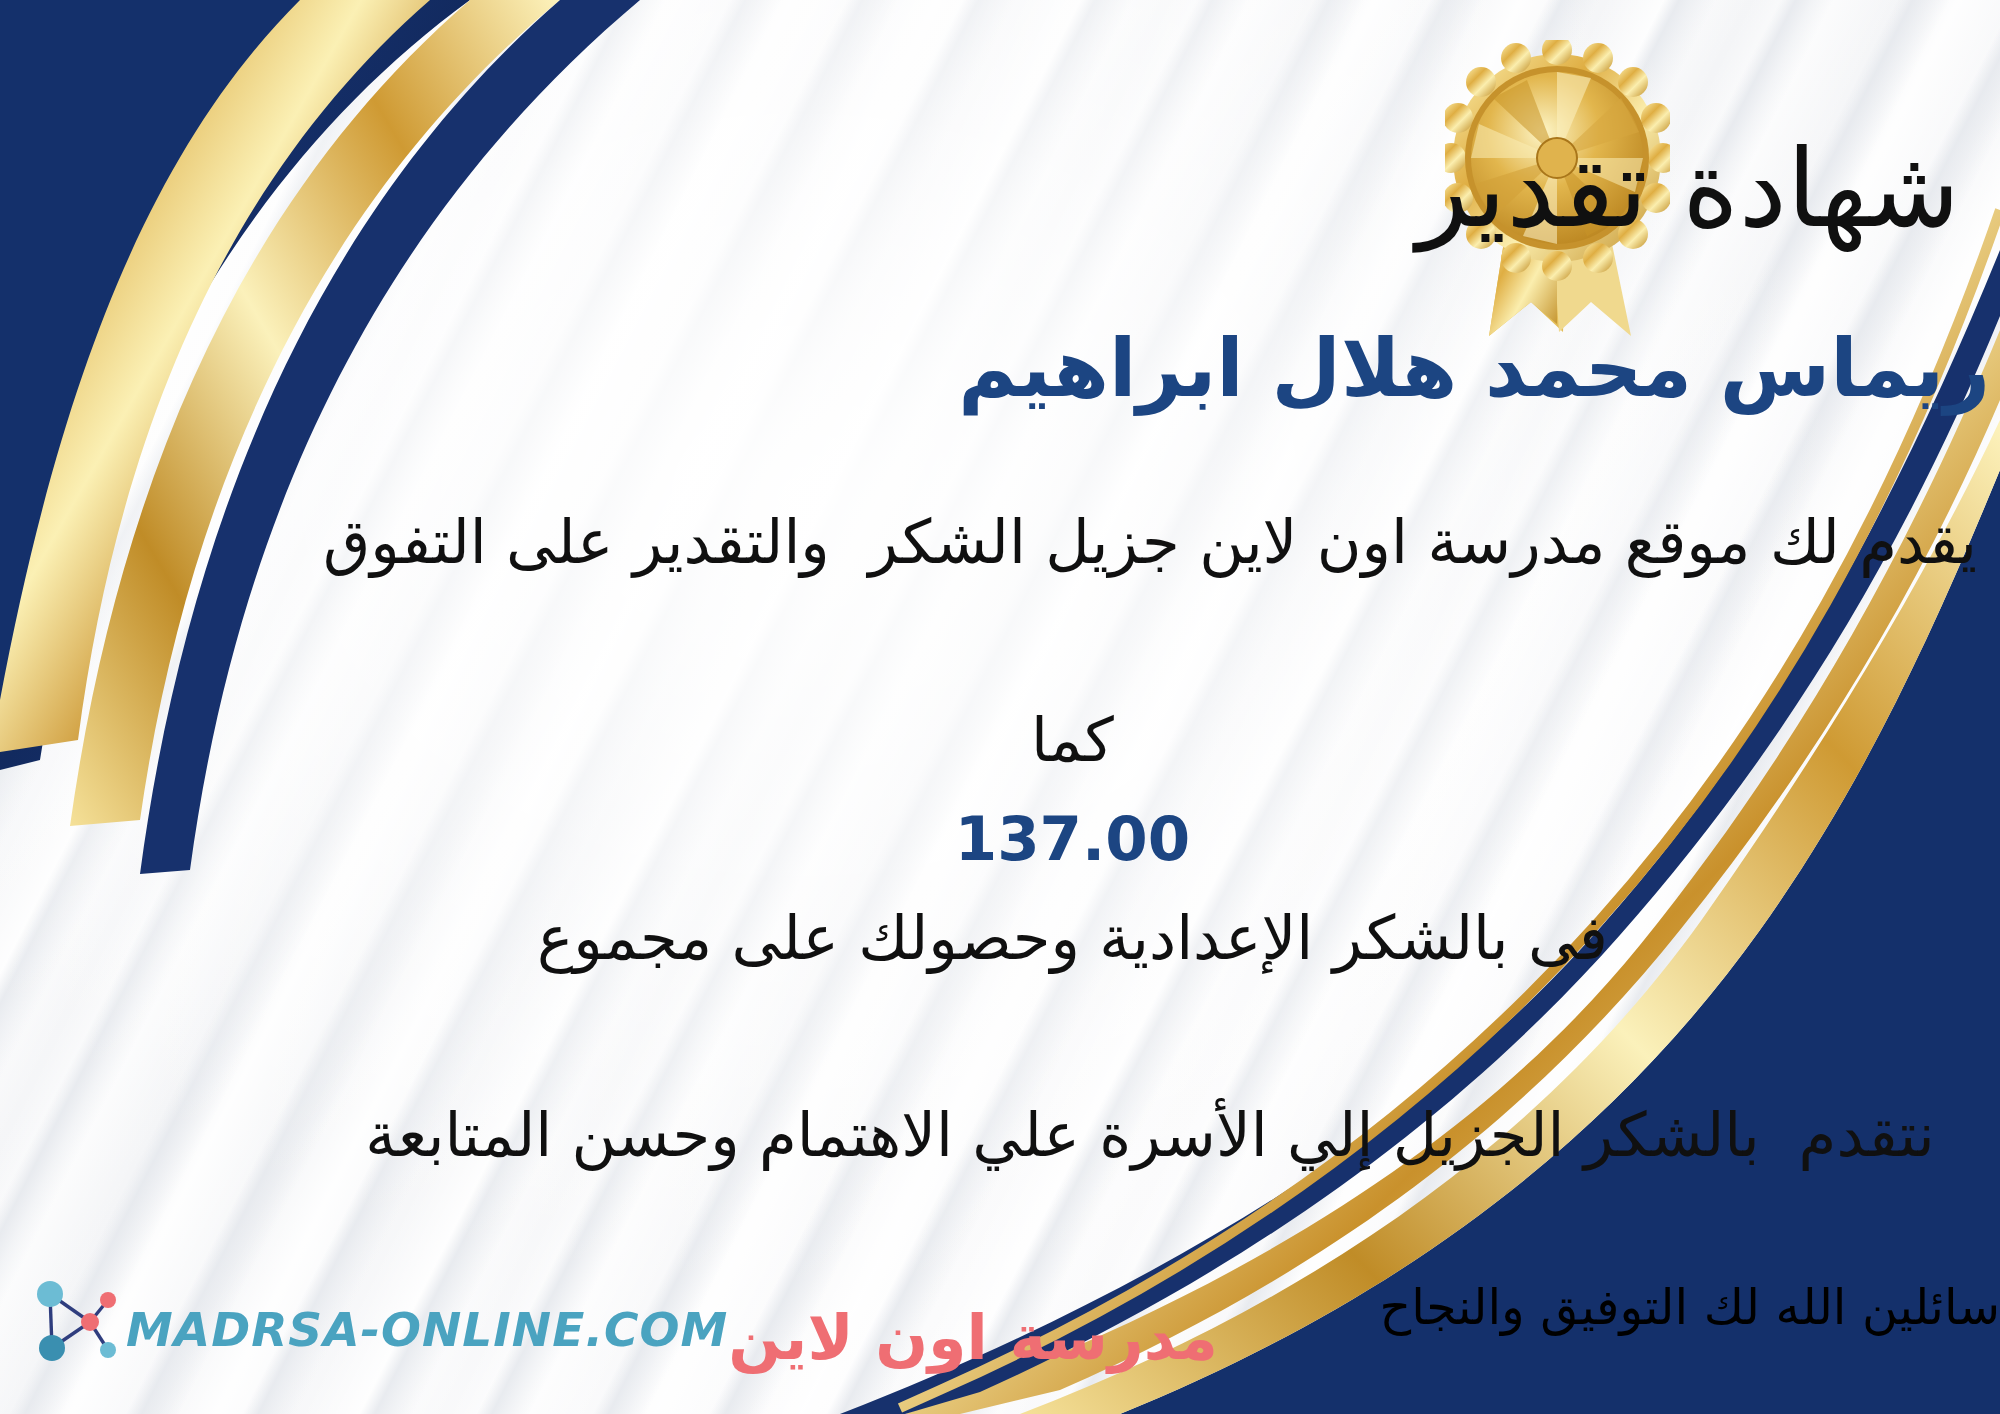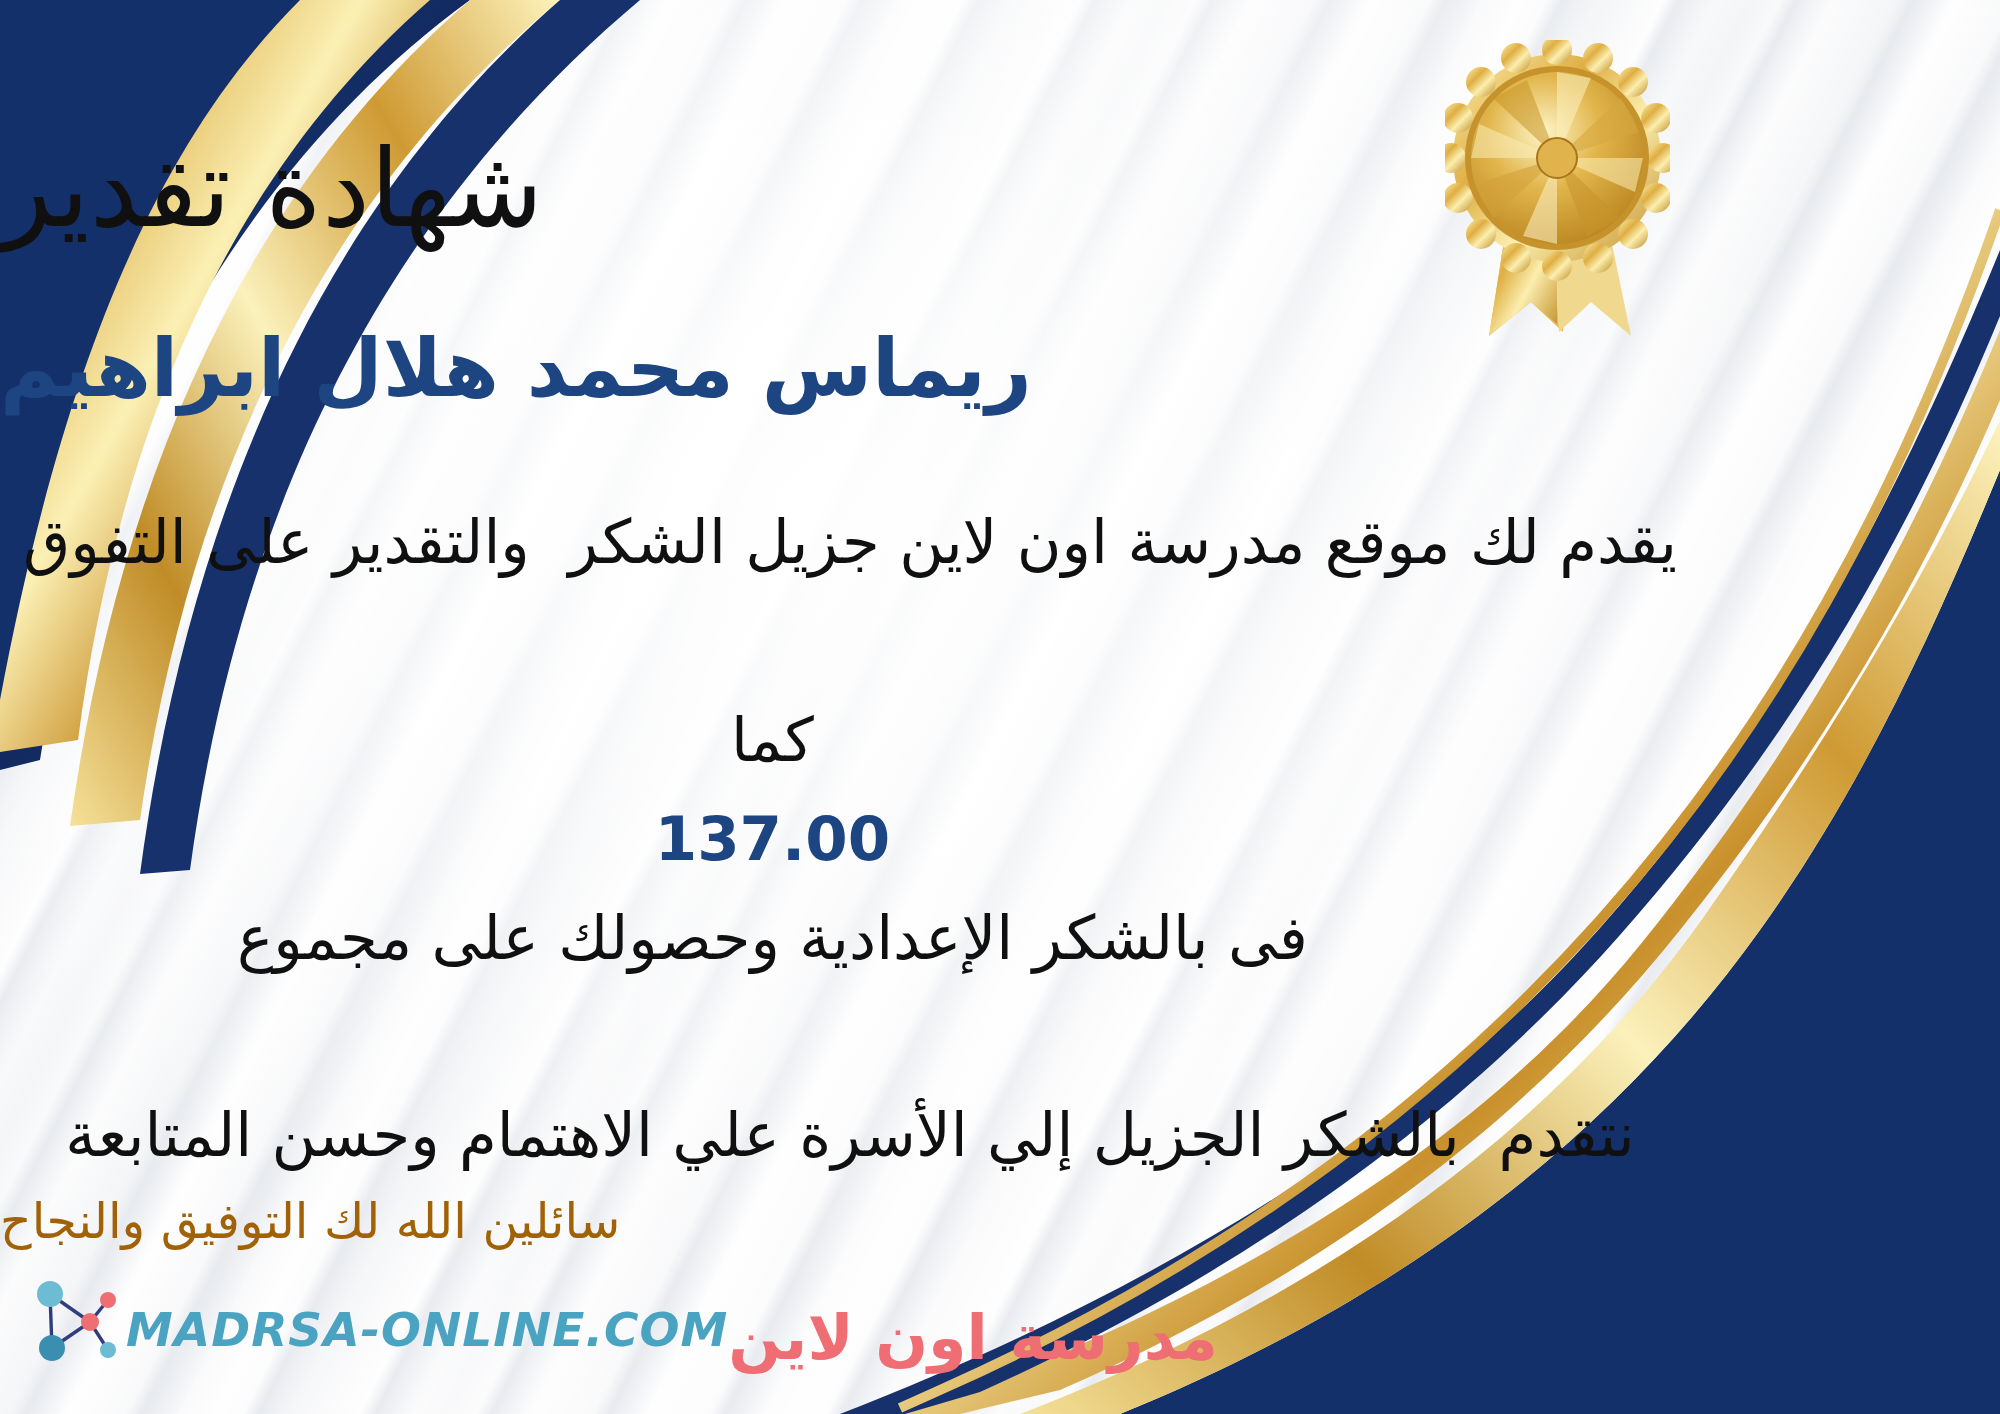--- a/index.html
+++ b/index.html
@@ -43,21 +43,21 @@
     top:40px;right:330px;
     width:225px;height:300px;
   }
   .medal svg{display:block;width:100%;height:100%;}
 
   
   .content{
     position:absolute;
     top:0;left:0;right:0;bottom:0;
     display:flex;flex-direction:column;
-    align-items:flex-end;
+    align-items:flex-start;
     text-align:center;
   }
 
   .title{
     margin-top:132px;
     font-size:108px;
     line-height:1.05;
     font-weight:400;
     color:#101010;
     letter-spacing:1px;
@@ -82,22 +82,23 @@
     font-weight:400;
   }
   .body-line{white-space:pre-wrap;}
   .grade{
     color:#1c4582;
     font-weight:700;
     padding:0 18px;
   }
 
   .closing{
+    margin-top:86px;
     font-size:49px;
-    color:#a16207;
+    color:#000000;
     line-height:1.5;
   }
 
   
   .brand{
     position:absolute;
     left:28px;bottom:36px;
     display:flex;align-items:center;
     gap:6px;
     direction:rtl;

